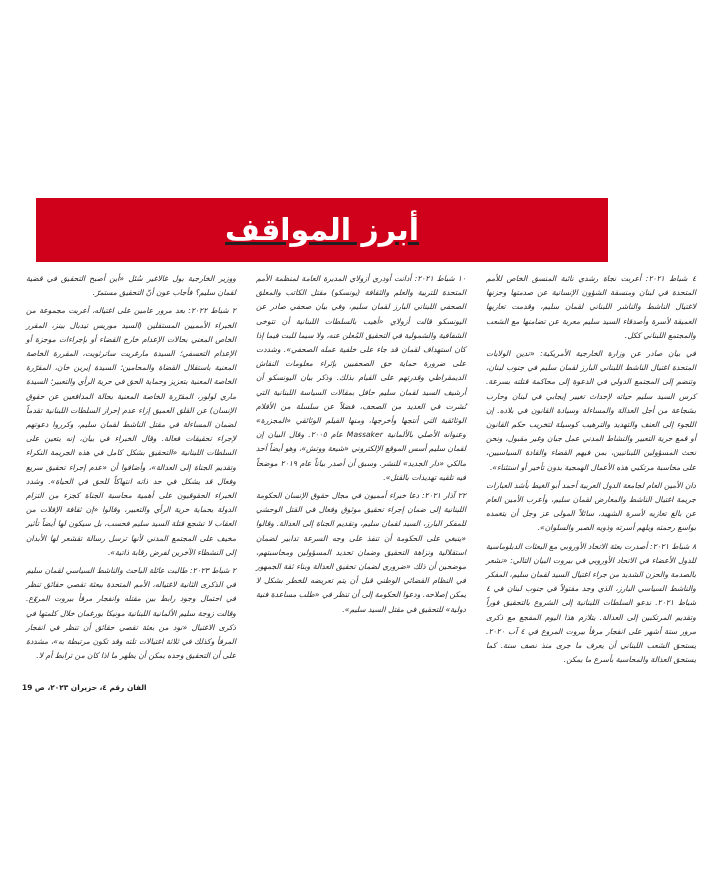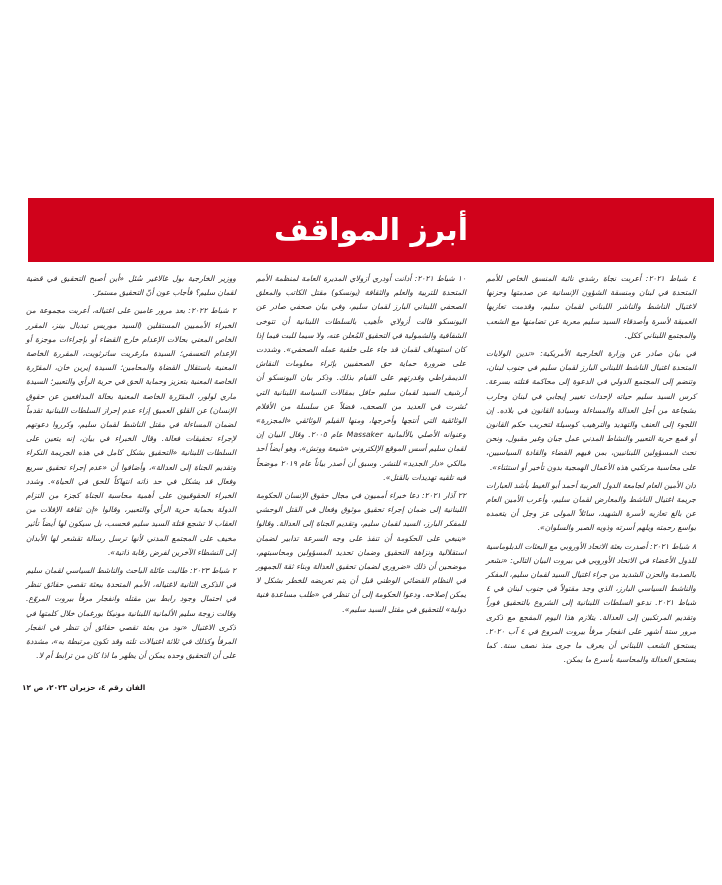--- a/index.html
+++ b/index.html
@@ -1,22 +1,22 @@
 <!DOCTYPE html>
 <html lang="ar" dir="rtl"><head>
 <meta charset="utf-8">
 <style>
   html, body { margin: 0; padding: 0; background: #ffffff; }
   body {
     width: 722px; height: 885px; position: relative; overflow: hidden;
     font-family: "DejaVu Sans", sans-serif; color: #231f20;
   }
   .banner {
-    position: absolute; left: 28px; top: 198px; width: 686px; height: 64px;
-    background: #d0021b; display: flex; align-items: center; justify-content: center;
+    position: absolute; left: 36px; top: 198px; width: 572px; height: 64px;
+    background: #d0021b; display: flex; align-items: center; justify-content: center; text-decoration: underline;
   }
   .banner-title {
     color: #ffffff; font-family: "DejaVu Sans", sans-serif; font-weight: bold;
     font-size: 30px; line-height: 1; letter-spacing: 0;
   }
   .columns {
     position: absolute; left: 26px; top: 272px; width: 670px; height: 400px;
     display: flex; flex-direction: row; gap: 20px;
   }
   .col {
@@ -49,13 +49,13 @@
     <p>١٠ شباط ٢٠٢١: أدانت أودري أزولاي المديرة العامة لمنظمة الأمم المتحدة للتربية والعلم والثقافة (يونسكو) مقتل الكاتب والمعلق الصحفي اللبناني البارز لقمان سليم، وفي بيان صحفي صادر عن اليونسكو قالت أزولاي «أهيب بالسلطات اللبنانية أن تتوخى الشفافية والشمولية في التحقيق المُعلن عنه، ولا سيما للبت فيما إذا كان استهداف لقمان قد جاء على خلفية عمله الصحفي». وشددت على ضرورة حماية حق الصحفيين بإثراء معلومات النقاش الديمقراطي وقدرتهم على القيام بذلك. وذكر بيان اليونسكو أن أرشيف السيد لقمان سليم حافل بمقالات السياسة اللبنانية التي نُشرت في العديد من الصحف، فضلاً عن سلسلة من الأفلام الوثائقية التي أنتجها وأخرجها، ومنها الفيلم الوثائقي «المجزرة» وعنوانه الأصلي بالألمانية Massaker عام ٢٠٠٥. وقال البيان إن لقمان سليم أسس الموقع الإلكتروني «شيعة ووتش»، وهو أيضاً أحد مالكي «دار الجديد» للنشر. وسبق أن أصدر بياناً عام ٢٠١٩ موضحاً فيه تلقيه تهديدات بالقتل».</p>
     <p>٢٢ آذار ٢٠٢١: دعا خبراء أمميون في مجال حقوق الإنسان الحكومة اللبنانية إلى ضمان إجراء تحقيق موثوق وفعال في القتل الوحشي للمفكر البارز، السيد لقمان سليم، وتقديم الجناة إلى العدالة. وقالوا «ينبغي على الحكومة أن تنفذ على وجه السرعة تدابير لضمان استقلالية ونزاهة التحقيق وضمان تحديد المسؤولين ومحاسبتهم، موضحين أن ذلك «ضروري لضمان تحقيق العدالة وبناء ثقة الجمهور في النظام القضائي الوطني قبل أن يتم تعريضه للخطر بشكل لا يمكن إصلاحه. ودعوا الحكومة إلى أن تنظر في «طلب مساعدة فنية دولية» للتحقيق في مقتل السيد سليم».</p>
   </div>
   <div class="col">
     <p>ووزير الخارجية بول غالاغير سُئل «أين أصبح التحقيق في قضية لقمان سليم؟ فأجاب عون أنّ التحقيق مستمرّ.</p>
     <p>٢ شباط ٢٠٢٢: بعد مرور عامين على اغتياله، أعربت مجموعة من الخبراء الأمميين المستقلين (السيد موريس تيدبال بينز، المقرر الخاص المعني بحالات الإعدام خارج القضاء أو بإجراءات موجزة أو الإعدام التعسفي؛ السيدة مارغريت ساترثويت، المقررة الخاصة المعنية باستقلال القضاة والمحامين؛ السيدة إيرين خان، المقرّرة الخاصة المعنية بتعزيز وحماية الحق في حرية الرأي والتعبير؛ السيدة ماري لولور، المقرّرة الخاصة المعنية بحالة المدافعين عن حقوق الإنسان) عن القلق العميق إزاء عدم إحراز السلطات اللبنانية تقدماً لضمان المساءلة في مقتل الناشط لقمان سليم، وكرروا دعوتهم لإجراء تحقيقات فعالة. وقال الخبراء في بيان، إنه يتعين على السلطات اللبنانية «التحقيق بشكل كامل في هذه الجريمة النكراء وتقديم الجناة إلى العدالة»، وأضافوا أن «عدم إجراء تحقيق سريع وفعال قد يشكل في حد ذاته انتهاكاً للحق في الحياة». وشدد الخبراء الحقوقيون على أهمية محاسبة الجناة كجزء من التزام الدولة بحماية حرية الرأي والتعبير، وقالوا «إن ثقافة الإفلات من العقاب لا تشجع قتلة السيد سليم فحسب، بل سيكون لها أيضاً تأثير مخيف على المجتمع المدني لأنها ترسل رسالة تقشعر لها الأبدان إلى النشطاء الآخرين لفرض رقابة ذاتية».</p>
     <p>٢ شباط ٢٠٢٣: طالبت عائلة الباحث والناشط السياسي لقمان سليم في الذكرى الثانية لاغتياله، الأمم المتحدة ببعثة تقصي حقائق تنظر في احتمال وجود رابط بين مقتله وانفجار مرفأ بيروت المروّع. وقالت زوجة سليم الألمانية اللبنانية مونيكا بورغمان خلال كلمتها في ذكرى الاغتيال «نود من بعثة تقصي حقائق أن تنظر في انفجار المرفأ وكذلك في ثلاثة اغتيالات تلته وقد تكون مرتبطة به»، مشددة على أن التحقيق وحده يمكن أن يظهر ما اذا كان من ترابط أم لا.</p>
   </div>
 </div>
 
-<div class="footer">الفان رقم ٤، حزيران ٢٠٢٣، ص ١٢</div>
+<div class="footer">الفان رقم ٤، حزيران ٢٠٢٣، ص 19</div>
 
 </body></html>

